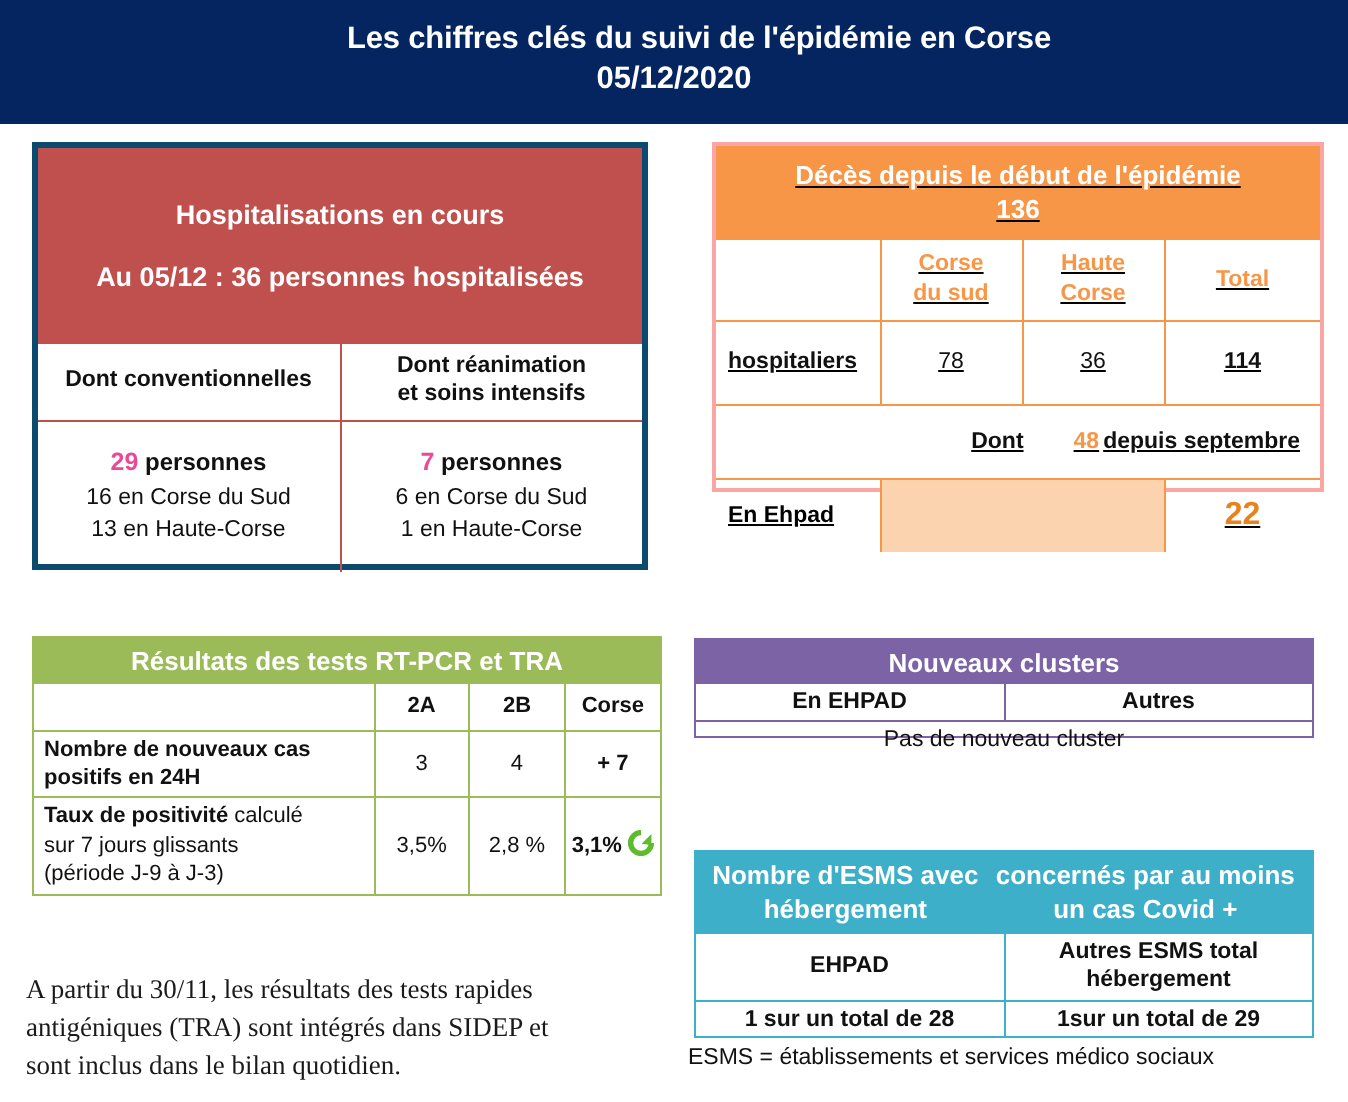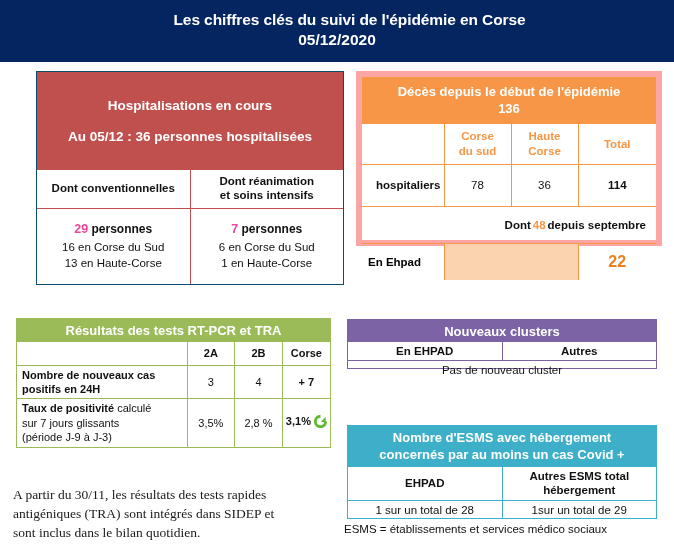--- a/index.html
+++ b/index.html
@@ -62,23 +62,22 @@
     text-align: center;
     vertical-align: middle;
     font-weight: normal;
     padding: 2px 3px;
   }
 
   
   #hosp-panel {
     left: 16px; top: 71px;
     width: 308px; height: 214px;
-    border: 1px solid #0c4a6e;
-    background: #ffffff;
-    margin-left: 20px;
+    border: 3px solid #0c4a6e;
+    background: #ffffff;
   }
   #hosp-panel .panel-title {
     height: 98px;
     background: #C0504D;
     display: flex;
     flex-direction: column;
     align-items: center;
     justify-content: center;
     gap: 16px;
     padding: 0 8px;
@@ -111,22 +110,23 @@
     color: #ec4899;
     font-weight: bold;
     font-size: 12.5px;
   }
   #hosp-table .strongline { font-weight: bold; font-size: 12px; }
 
   
   #deces-panel {
     left: 356px; top: 71px;
     width: 306px; height: 175px;
-    border: 6px solid #fca5a5;
-    background: #ffffff;
+    border: 2px solid #fca5a5;
+    background: #ffffff;
+    text-decoration: underline;
   }
   #deces-panel .panel-title {
     height: 47px;
     background: #F79646;
     display: flex;
     flex-direction: column;
     align-items: center;
     justify-content: center;
     font-size: 13px;
     line-height: 1.3;
@@ -144,41 +144,41 @@
   #deces-table tr.head td:first-child { border-left: none; }
   #deces-table tr.head td:last-child { border-right: none; }
   #deces-table tr.data td {
     height: 42px;
     font-size: 11.5px;
     color: #111;
   }
   #deces-table tr.data td:first-child {
     border-left: none;
     font-weight: bold;
-    text-align: right;
+    text-align: left;
     padding-left: 6px;
   }
   #deces-table tr.data td:last-child { border-right: none; }
   #deces-table .total-num {
     color: #E8821E;
     font-weight: bold;
     font-size: 16px;
   }
   #deces-note {
     height: 36px;
     border-bottom: 1px solid #F79646;
     display: flex;
     align-items: center;
     justify-content: flex-end;
     padding-right: 10px;
     font-size: 11.5px;
     font-weight: bold;
     color: #111;
   }
-  #deces-note .hl { color: #F79646; padding: 0 2px; }
+  #deces-note .hl { color: #F79646; padding: 0 2px; margin-left: 23px; }
   #ehpad-row { height: 36px; }
   #ehpad-row td { border: none; }
   #ehpad-row td.lbl {
     width: 82px;
     text-align: left;
     padding-left: 6px;
     font-weight: bold;
     font-size: 11.5px;
     border-right: 1px solid #F79646;
   }
@@ -258,41 +258,41 @@
   #esms-panel {
     left: 347px; top: 425px;
     width: 310px; height: 94px;
     border: 1px solid #3EAFC9;
     background: #ffffff;
   }
   #esms-panel .panel-title {
     height: 41px;
     background: #3EAFC9;
     display: flex;
-    flex-direction: column;
+    flex-direction: row;
     align-items: center;
     justify-content: center;
     font-size: 13px;
     line-height: 1.3;
     padding: 0 4px;
   }
   #esms-table td {
     border: 1px solid #3EAFC9;
     font-size: 11.5px;
     color: #111;
   }
   #esms-table td:first-child { border-left: none; }
   #esms-table td:last-child { border-right: none; }
   #esms-table tr.head td {
     height: 32px;
     font-weight: bold;
     line-height: 1.25;
     border-top: none;
   }
-  #esms-table tr.body td { height: 19px; border-bottom: none; }
+  #esms-table tr.body td { height: 19px; border-bottom: none; font-weight: bold; }
   #esms-footnote {
     position: absolute;
     left: 344px; top: 523px;
     width: 278px;
     font-size: 11.5px;
     color: #111;
   }
 
   
   #tra-note {

